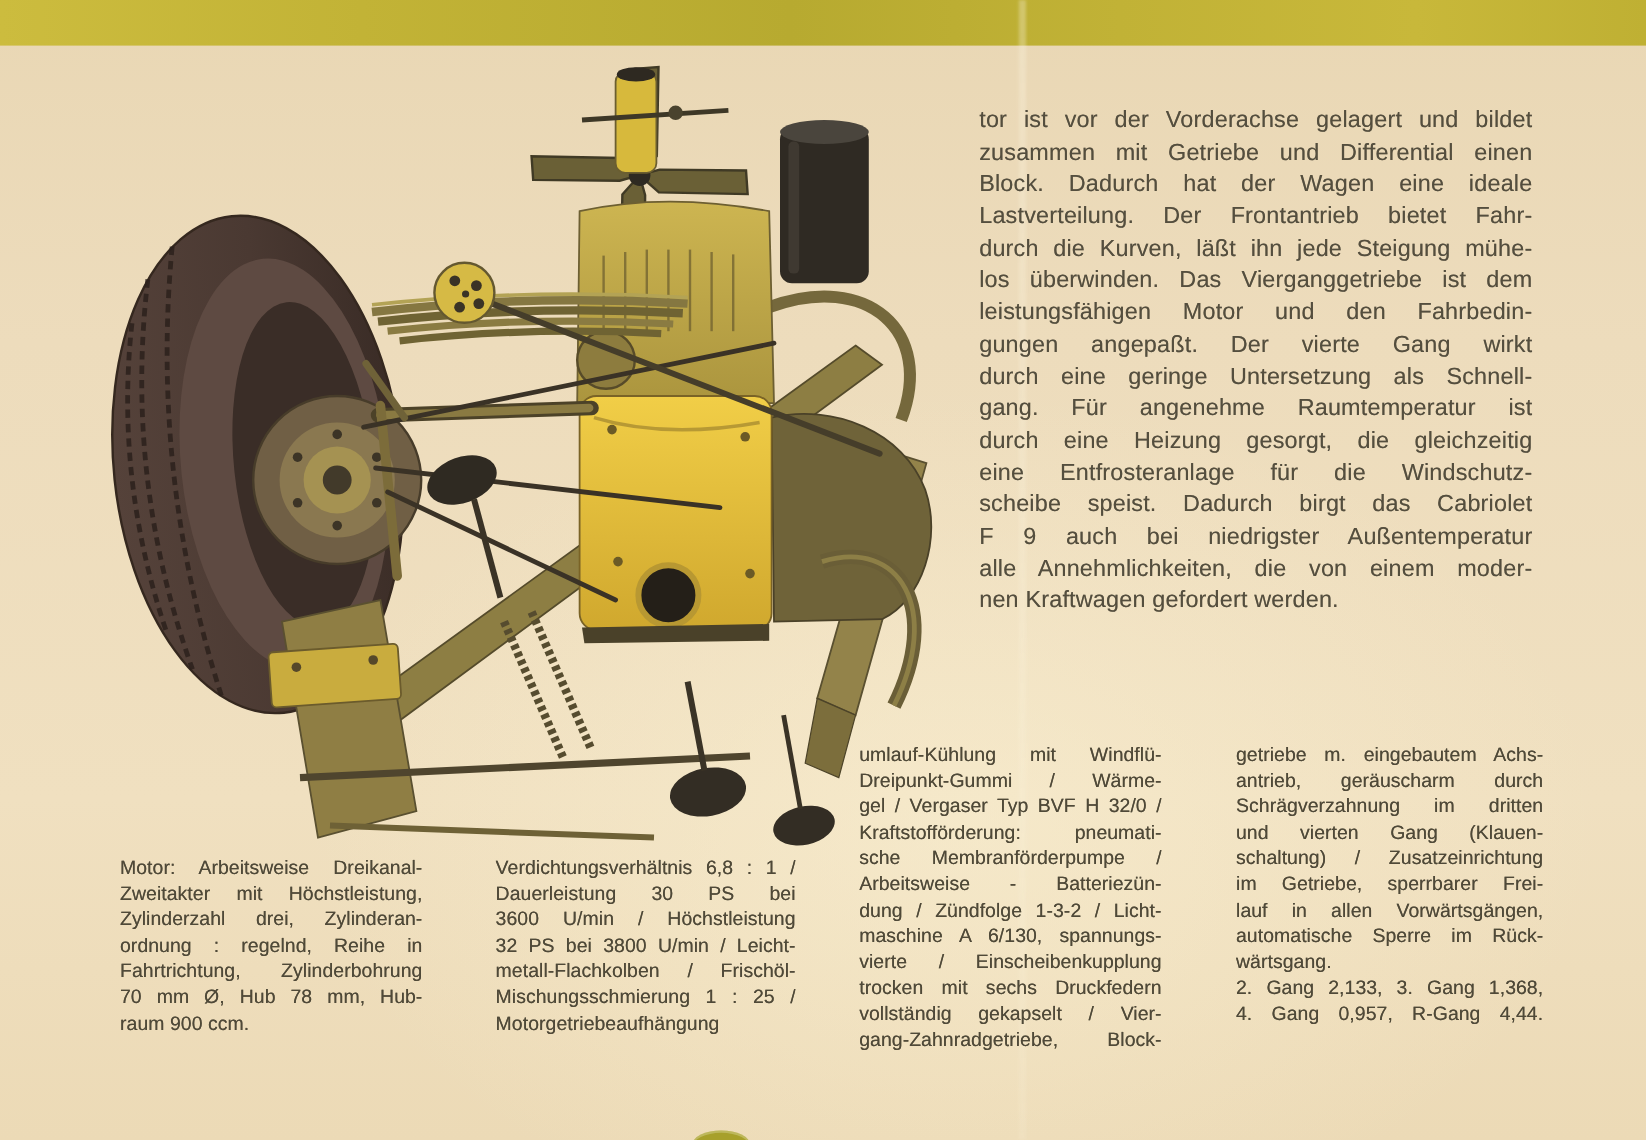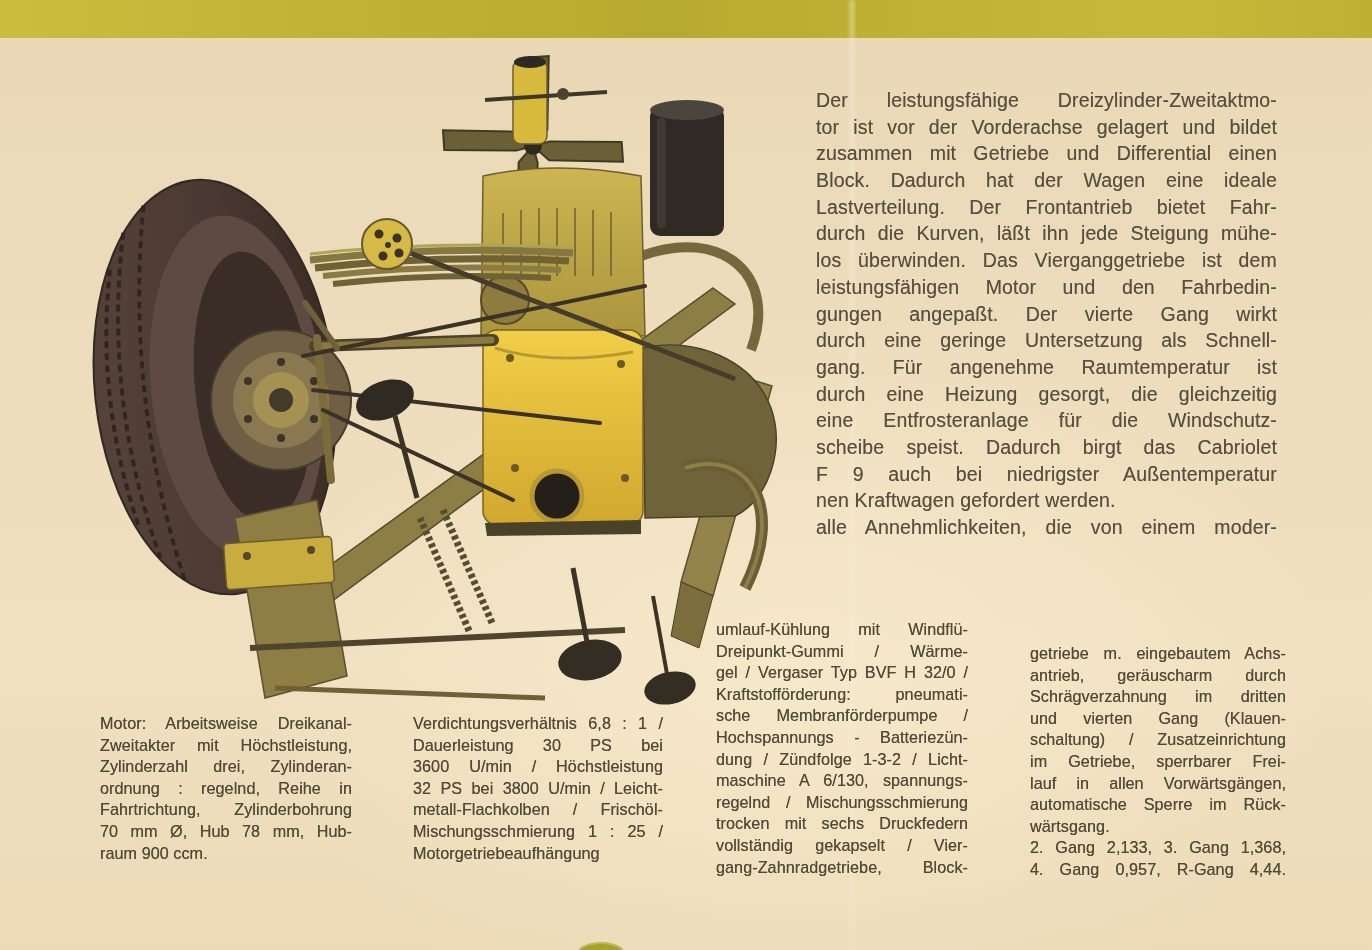--- a/index.html
+++ b/index.html
@@ -34,21 +34,21 @@
     font-size:19.5px;line-height:26.7px;color:#544e3e;letter-spacing:.15px;
     text-shadow:0 0 .3px rgba(84,78,62,.55);
   }
   .spec-col{
     position:absolute;font-size:16.2px;line-height:21.6px;color:#4f4938;
     letter-spacing:.05px;text-shadow:0 0 .45px rgba(79,73,56,.8);
   }
   #col-motor{left:100px;top:713px;width:252px;}
   #col-leistung{left:413px;top:713px;width:250px;}
   #col-kuehlung{left:716px;top:619px;width:252px;}
-  #col-getriebe{left:1030px;top:643px;width:256px;}
+  #col-getriebe{left:1030px;top:619px;width:256px;}
 
   .tline{display:block;overflow:hidden;text-align:left;white-space:normal;}
   .main-text .tline{height:26.7px;}
   .spec-col .tline{height:21.6px;}
   .tline.just{text-align:justify;text-align-last:justify;text-justify:inter-word;}
 </style>
 </head>
 <body>
 
 <div id="page">
@@ -208,37 +208,36 @@
       <line x1="582" y1="626" x2="568" y2="548" stroke="#3a3326" stroke-width="4"></line>
     </g>
 
     <g fill="none">
       <path d="M600,420 C665,400 700,460 660,540" stroke="#6a5e37" stroke-width="12"></path>
       <path d="M600,420 C665,400 700,460 660,540" stroke="#8d7f46" stroke-width="4"></path>
     </g>
   </svg>
 
   <div class="main-text" id="main-text">
-      <div class="tline just">Der leistungsfähige Dreizylinder-Zweitaktmo-</div>
       <div class="tline just">tor ist vor der Vorderachse gelagert und bildet</div>
       <div class="tline just">zusammen mit Getriebe und Differential einen</div>
       <div class="tline just">Block. Dadurch hat der Wagen eine ideale</div>
       <div class="tline just">Lastverteilung. Der Frontantrieb bietet Fahr-</div>
       <div class="tline just">durch die Kurven, läßt ihn jede Steigung mühe-</div>
       <div class="tline just">los überwinden. Das Vierganggetriebe ist dem</div>
       <div class="tline just">leistungsfähigen Motor und den Fahrbedin-</div>
       <div class="tline just">gungen angepaßt. Der vierte Gang wirkt</div>
       <div class="tline just">durch eine geringe Untersetzung als Schnell-</div>
       <div class="tline just">gang. Für angenehme Raumtemperatur ist</div>
       <div class="tline just">durch eine Heizung gesorgt, die gleichzeitig</div>
       <div class="tline just">eine Entfrosteranlage für die Windschutz-</div>
       <div class="tline just">scheibe speist. Dadurch birgt das Cabriolet</div>
       <div class="tline just">F 9 auch bei niedrigster Außentemperatur</div>
+      <div class="tline just">alle Annehmlichkeiten, die von einem moder-</div>
       <div class="tline">nen Kraftwagen gefordert werden.</div>
-      <div class="tline just">alle Annehmlichkeiten, die von einem moder-</div>
     </div>
 
   <div class="spec-col" id="col-motor">
       <div class="tline just">Motor: Arbeitsweise Dreikanal-</div>
       <div class="tline just">Zweitakter mit Höchstleistung,</div>
       <div class="tline just">Zylinderzahl drei, Zylinderan-</div>
       <div class="tline just">ordnung : regelnd, Reihe in</div>
       <div class="tline just">Fahrtrichtung, Zylinderbohrung</div>
       <div class="tline just">70 mm Ø, Hub 78 mm, Hub-</div>
       <div class="tline">raum 900 ccm.</div>
@@ -251,24 +250,24 @@
       <div class="tline just">metall-Flachkolben / Frischöl-</div>
       <div class="tline just">Mischungsschmierung 1 : 25 /</div>
       <div class="tline">Motorgetriebeaufhängung</div>
     </div>
   <div class="spec-col" id="col-kuehlung">
       <div class="tline just">umlauf-Kühlung mit Windflü-</div>
       <div class="tline just">Dreipunkt-Gummi / Wärme-</div>
       <div class="tline just">gel / Vergaser Typ BVF H 32/0 /</div>
       <div class="tline just">Kraftstofförderung: pneumati-</div>
       <div class="tline just">sche Membranförderpumpe /</div>
-      <div class="tline just">Hochspannungs - Batteriezün-</div>
+      <div class="tline just">Arbeitsweise - Batteriezün-</div>
       <div class="tline just">dung / Zündfolge 1-3-2 / Licht-</div>
       <div class="tline just">maschine A 6/130, spannungs-</div>
-      <div class="tline just">regelnd / Mischungsschmierung</div>
+      <div class="tline just">vierte / Einscheibenkupplung</div>
       <div class="tline just">trocken mit sechs Druckfedern</div>
       <div class="tline just">vollständig gekapselt / Vier-</div>
       <div class="tline just">gang-Zahnradgetriebe, Block-</div>
     </div>
   <div class="spec-col" id="col-getriebe">
       <div class="tline just">getriebe m. eingebautem Achs-</div>
       <div class="tline just">antrieb, geräuscharm durch</div>
       <div class="tline just">Schrägverzahnung im dritten</div>
       <div class="tline just">und vierten Gang (Klauen-</div>
       <div class="tline just">schaltung) / Zusatzeinrichtung</div>

